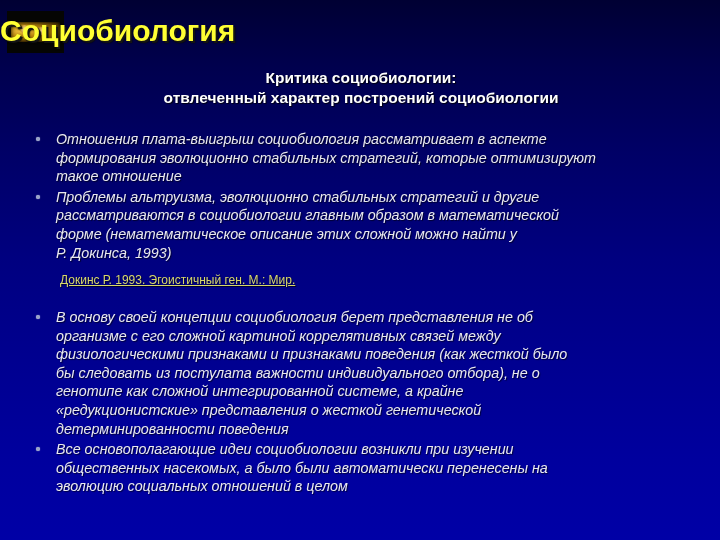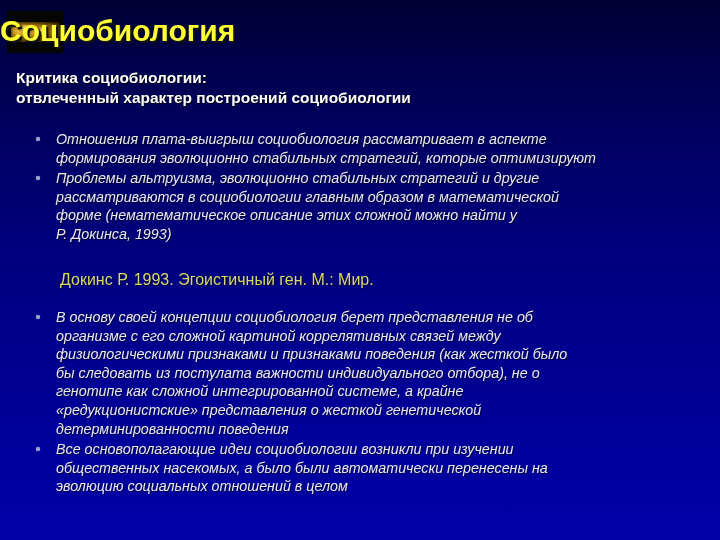--- a/index.html
+++ b/index.html
@@ -77,21 +77,21 @@
     position: absolute;
     left: 16px;
     top: 68px;
     width: 690px;
     color: #ffffff;
     font-size: 15.5px;
     font-weight: bold;
     line-height: 20px;
     text-shadow: 1px 1px 1px rgba(0,0,0,0.85);
   }
-  #subtitle .ln { display: block; white-space: nowrap; }
+  #subtitle .ln { display: block; white-space: nowrap; text-align: center; }
 
   
   .bullets {
     position: absolute;
     color: #e9e9ef;
     font-size: 14.3px;
     line-height: 18.6px;
     text-shadow: 1px 1px 1px rgba(0,0,0,0.6);
   }
   #bullets-top { left: 30px; top: 130px; width: 672px; }
@@ -116,24 +116,25 @@
   }
   .bullet-text { display: block; }
   .bullet-text .ln { display: block; white-space: nowrap; }
 
   
   #citation {
     position: absolute;
     left: 60px;
     top: 273px;
     color: #d8d86a;
-    font-size: 16px;
+    font-size: 12px;
     line-height: 14px;
     white-space: nowrap;
     text-shadow: 1px 1px 1px rgba(0,0,0,0.6);
+    text-decoration: underline;
   }
 </style>
 </head>
 <body>
 
 <div id="slide">
 
   <div id="thumb">
     <div class="inner"></div>
     <div class="spot1"></div>
@@ -147,20 +148,21 @@
     <span class="ln">отвлеченный характер построений социобиологии</span>
   </div>
 
   <div class="bullets" id="bullets-top">
 
     <div class="bullet-row">
       <span class="bullet-dot"></span>
       <span class="bullet-text">
         <span class="ln">Отношения плата-выигрыш социобиология рассматривает в аспекте</span>
         <span class="ln">формирования эволюционно стабильных стратегий, которые оптимизируют</span>
+        <span class="ln">такое отношение</span>
       </span>
     </div>
 
     <div class="bullet-row">
       <span class="bullet-dot"></span>
       <span class="bullet-text">
         <span class="ln">Проблемы альтруизма, эволюционно стабильных стратегий и другие</span>
         <span class="ln">рассматриваются в социобиологии главным образом в математической</span>
         <span class="ln">форме (нематематическое описание этих сложной можно найти у</span>
         <span class="ln">Р. Докинса, 1993)</span>

